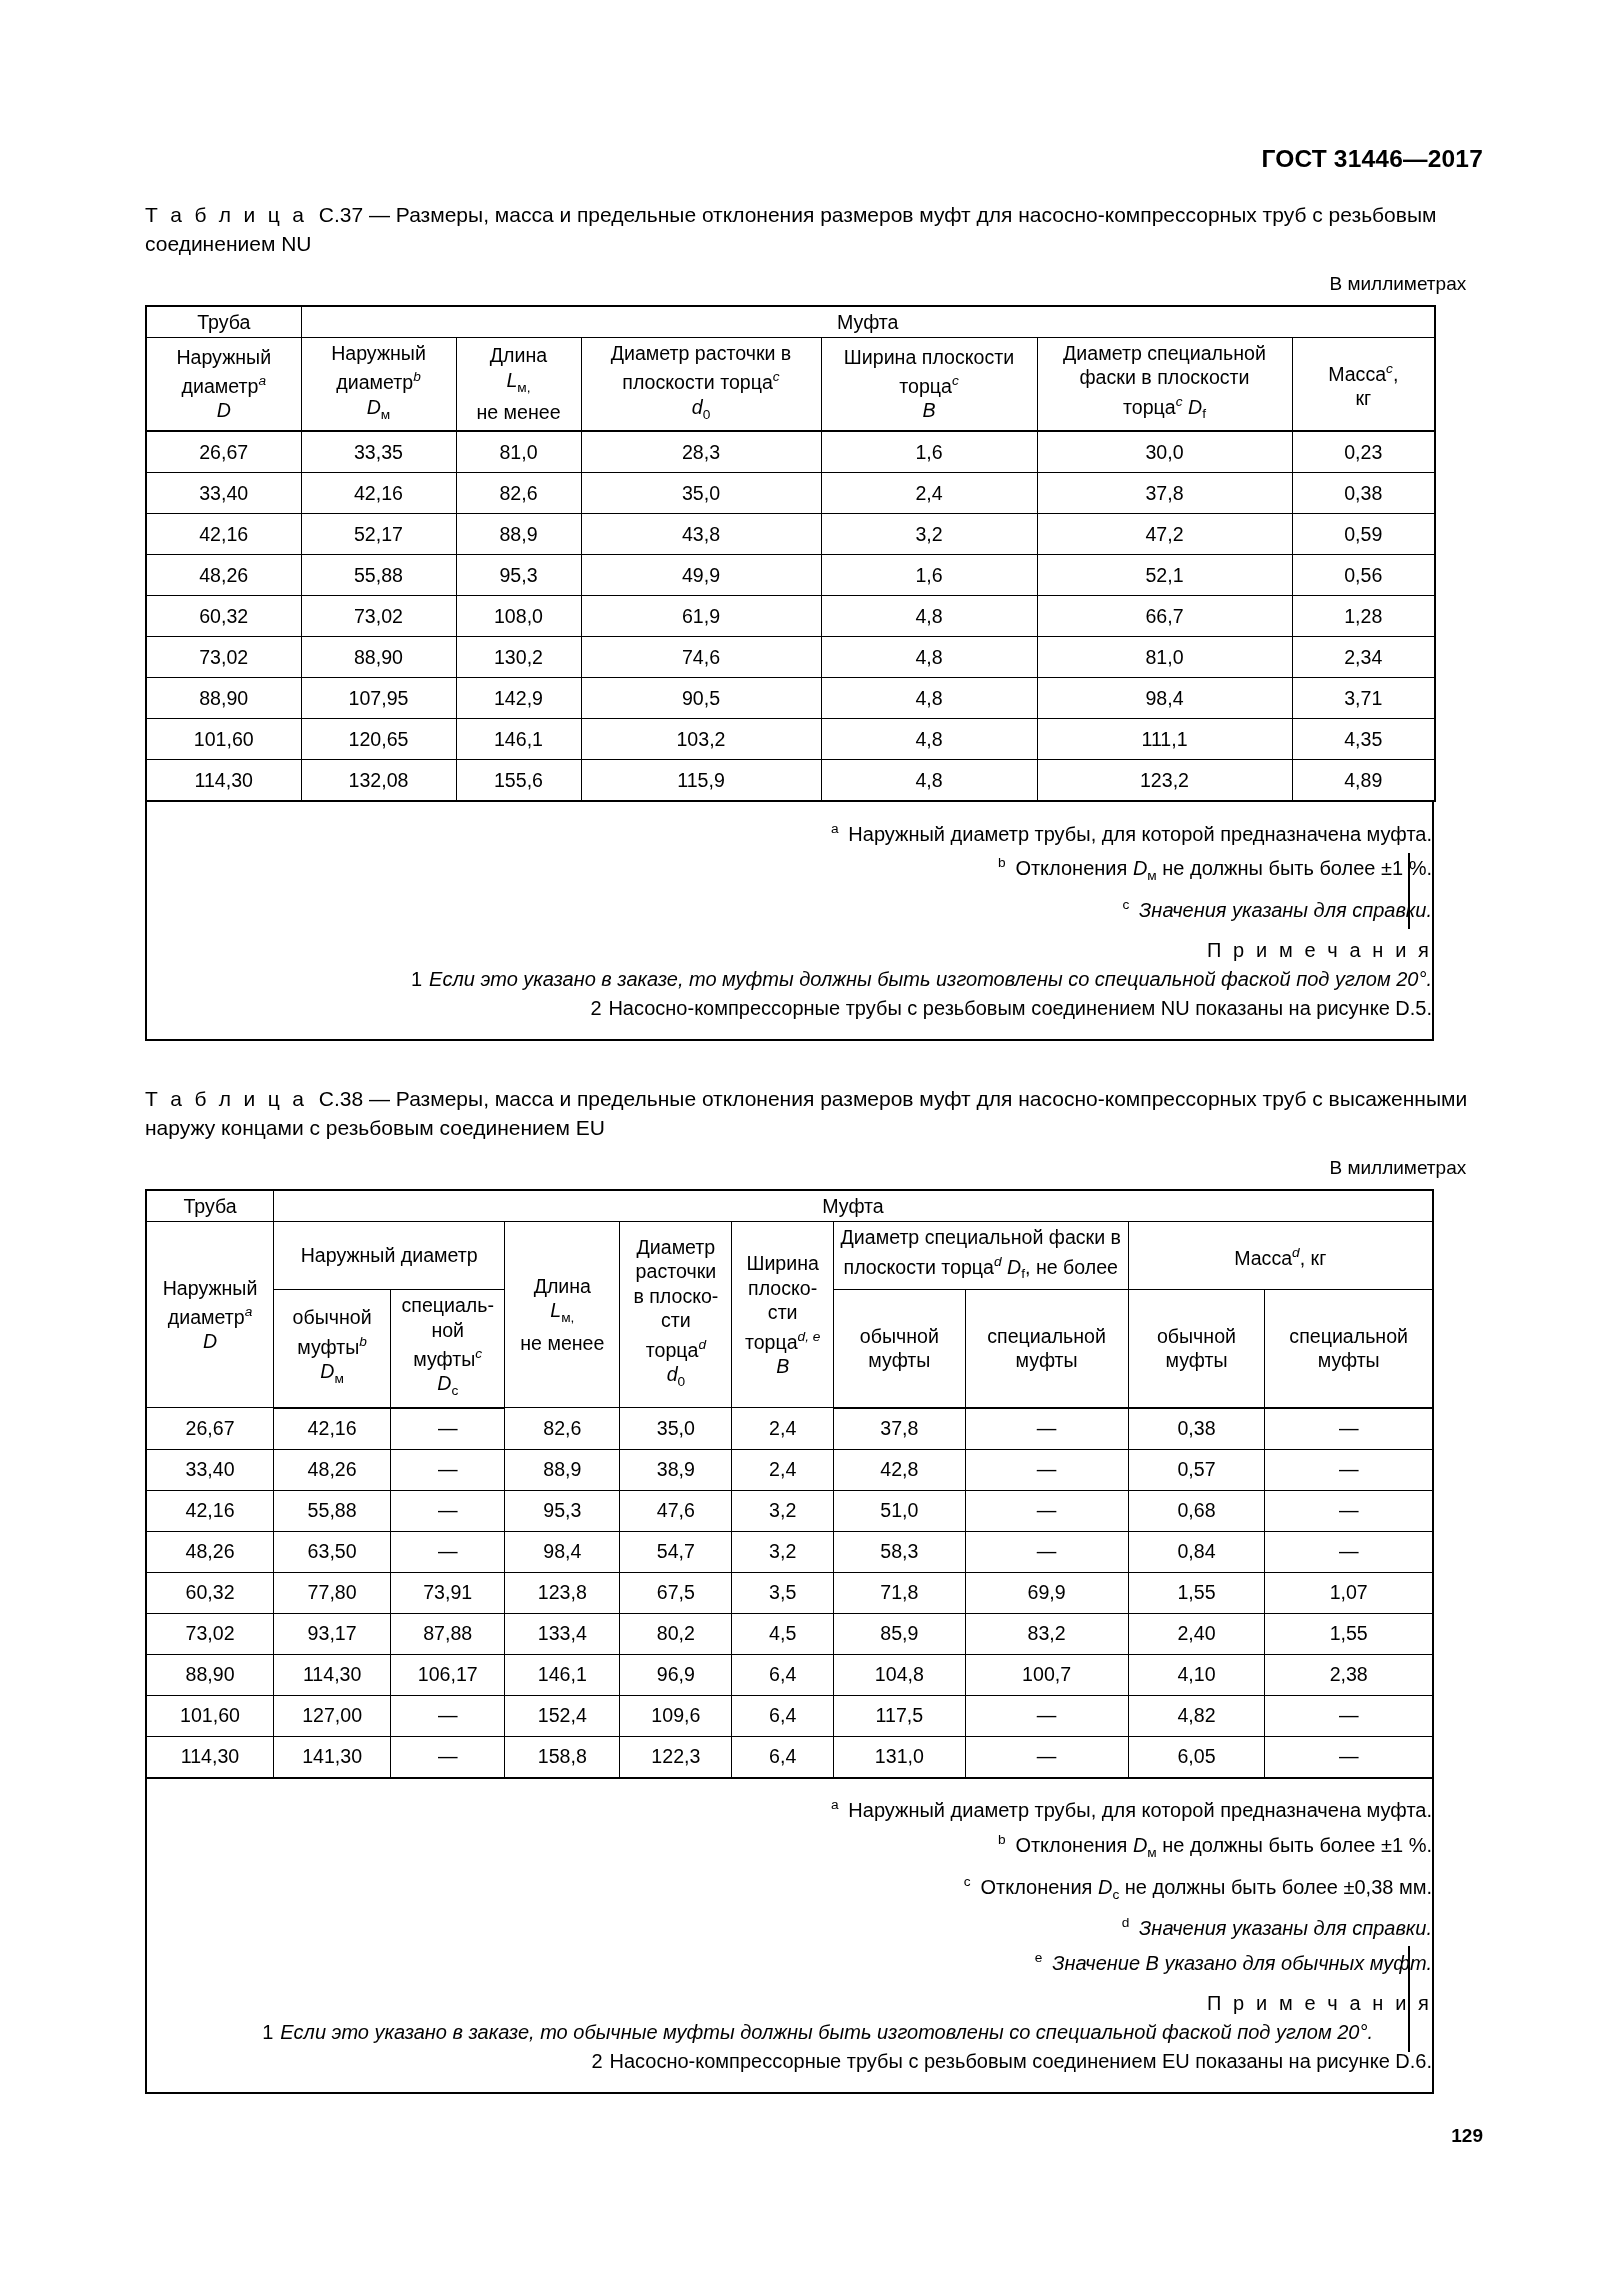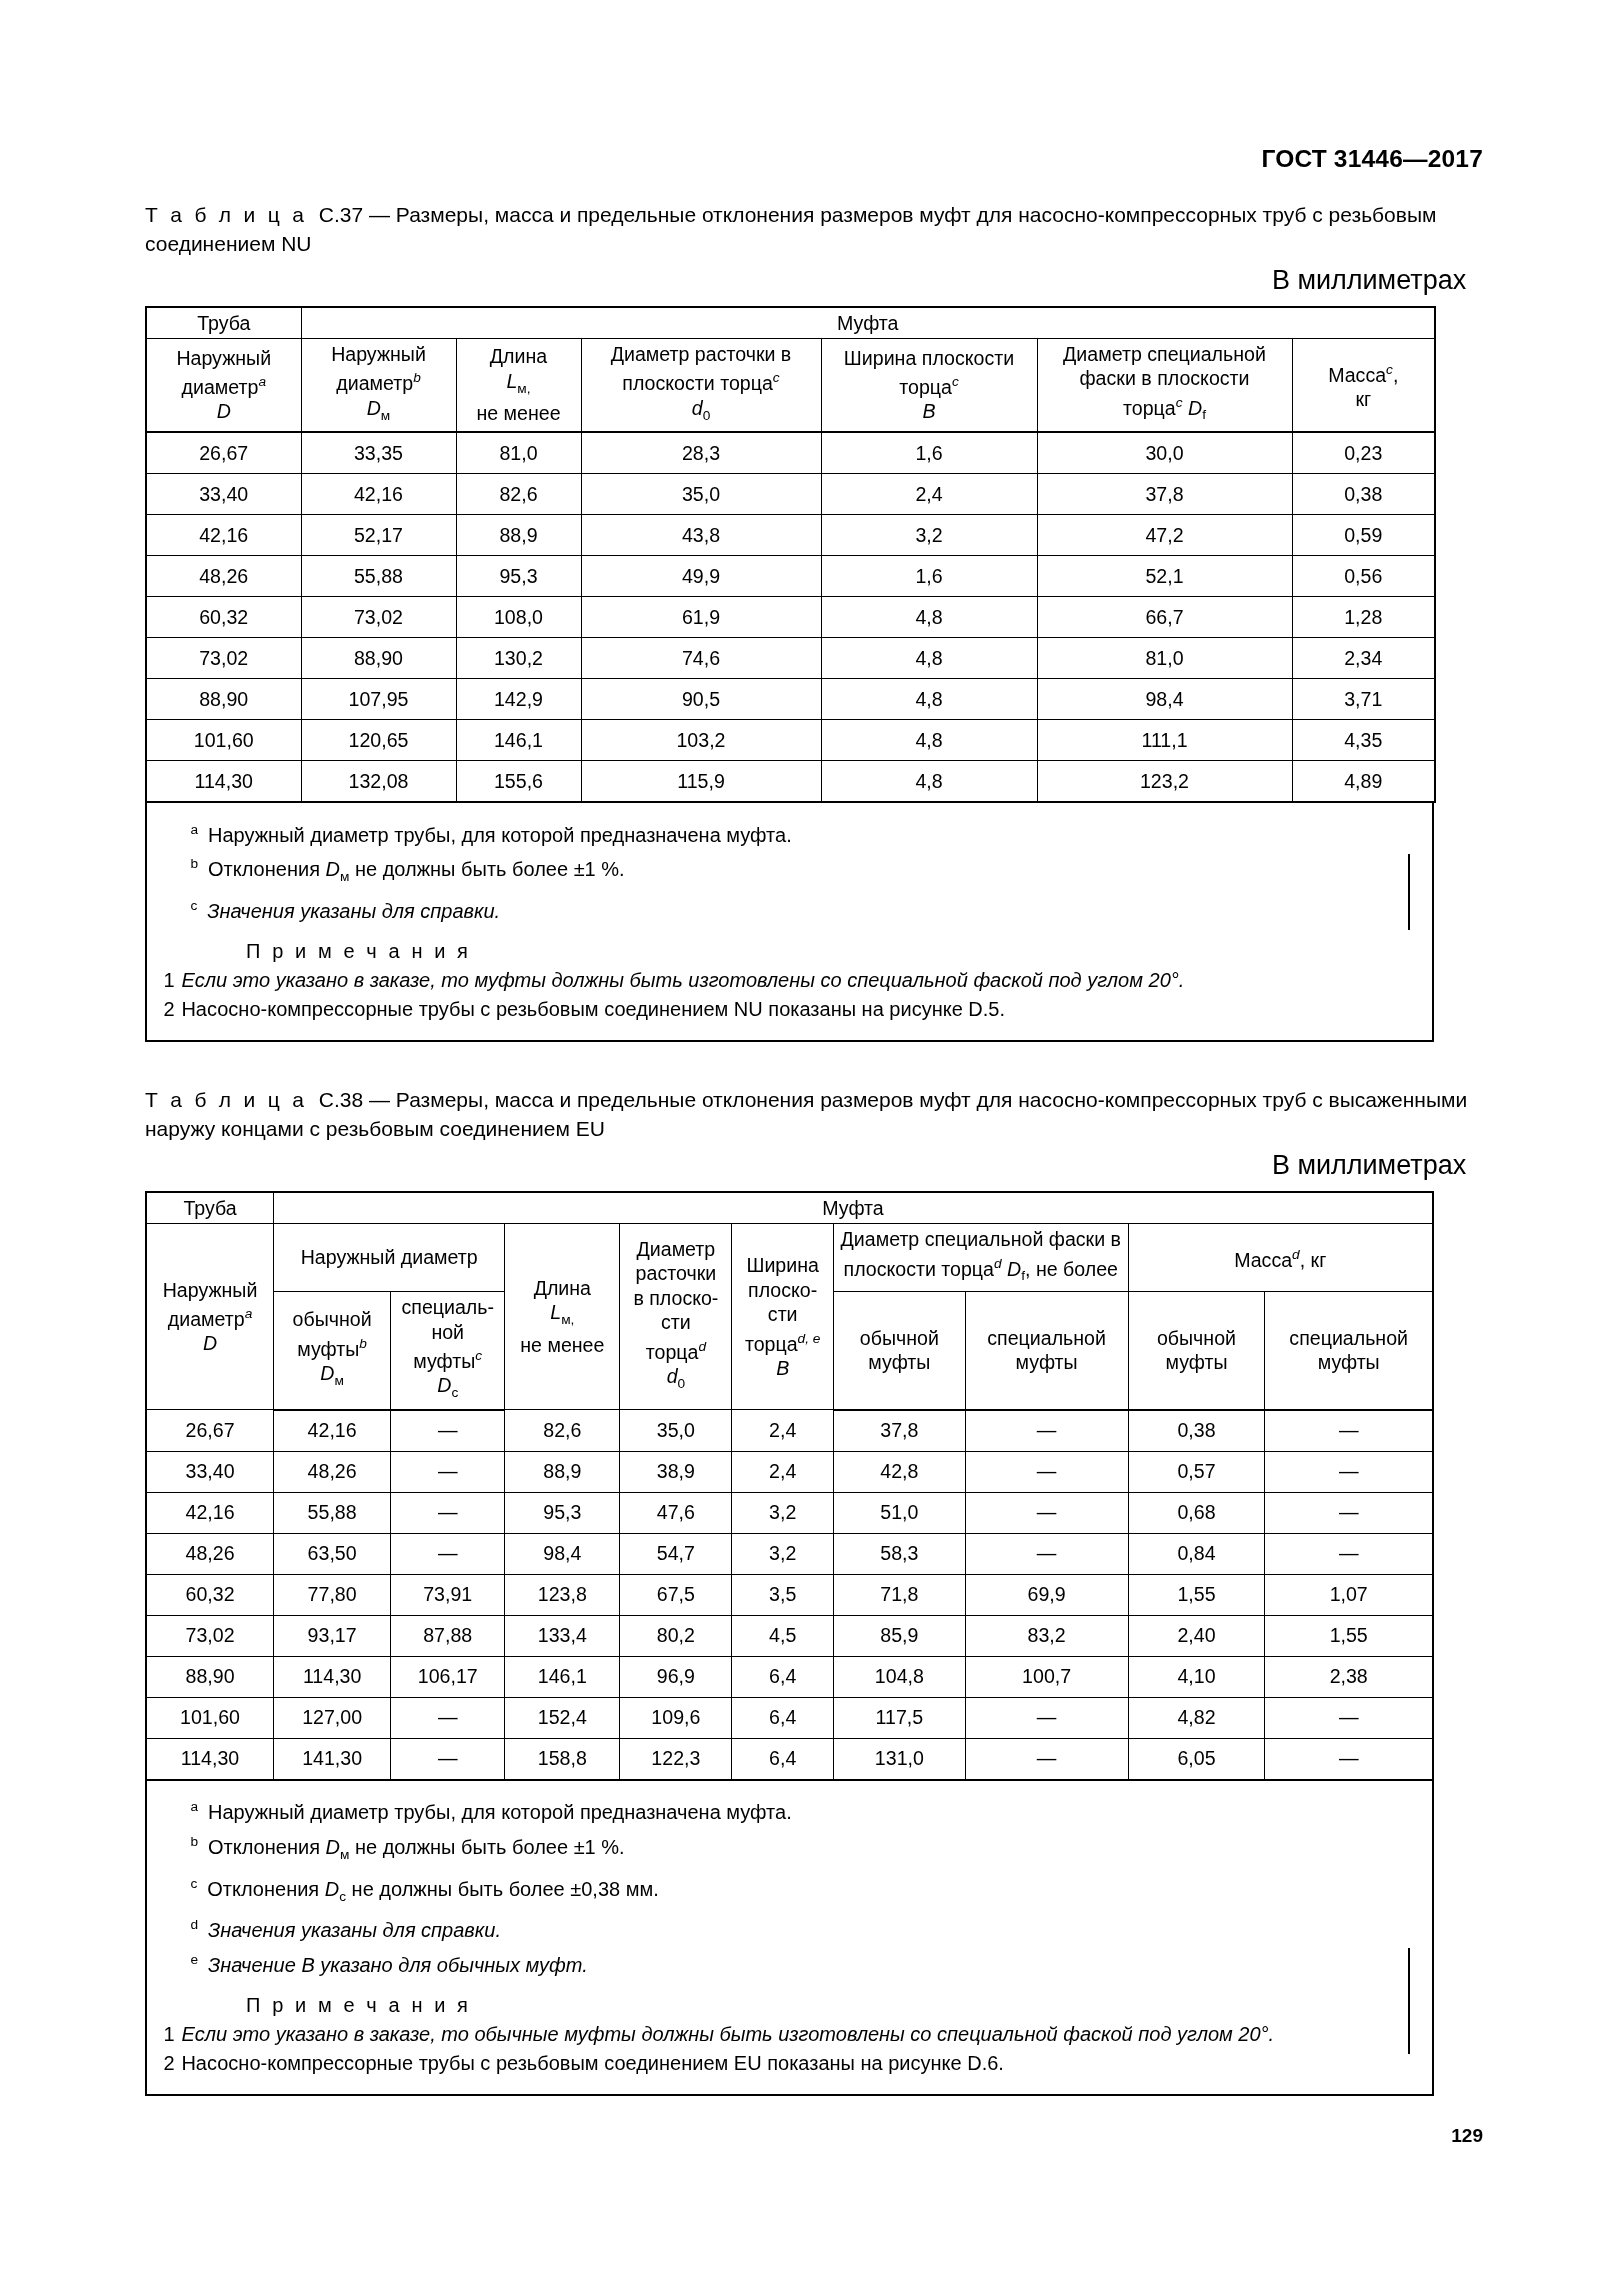--- a/index.html
+++ b/index.html
@@ -43,23 +43,23 @@
   .tbl-title {
     font-size: 21px;
     line-height: 29px;
     margin: 0 0 0 0;
     text-align: left;
   }
   .tbl-title .sp {
     letter-spacing: 3.3px;
   }
   .units {
-    font-size: 27px;
+    font-size: 19px;
     text-align: right;
-    margin-top: 7px;
+    margin-top: 15px;
     margin-bottom: 9.8px;
     padding-right: 11.8px;
   }
   
   table.gost {
     border-collapse: collapse;
     width: 1289px;
     margin-left: 0;
     table-layout: fixed;
   }
@@ -85,20 +85,21 @@
   .fnblock {
     border: 1px solid #000;
     border-top: none;
     border-left: 2px solid #000;
     border-right: 2px solid #000;
     border-bottom: 2px solid #000;
     width: 1289px;
     box-sizing: border-box;
     padding: 11.8px 0 15.7px 0;
     position: relative;
+    text-align: right;
   }
   .fn {
     font-size: 20px;
     line-height: 29px;
     padding-left: 71px;
     text-indent: -27.4px;
     white-space: nowrap;
   }
   .fn .mark {
     font-size: 13.7px;

